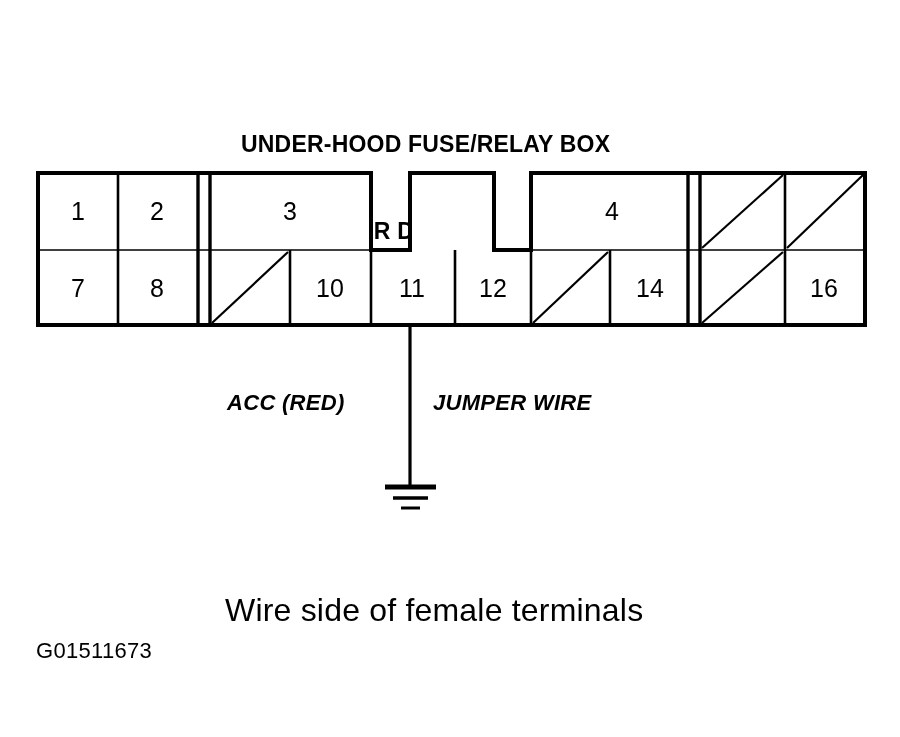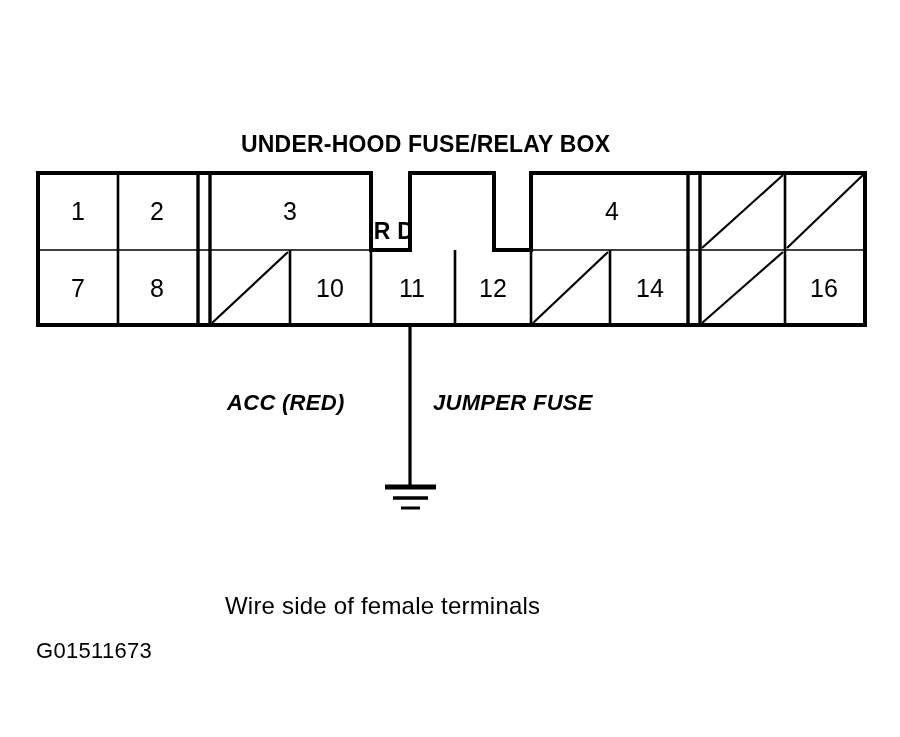--- a/index.html
+++ b/index.html
@@ -57,21 +57,21 @@
     letter-spacing: 0.3px;
     white-space: pre;
     font-style: italic;
   }
   #acc-label { left: 227px; top: 390px; }
   #jumper-label { left: 433px; top: 390px; }
   .caption {
     position: absolute;
     left: 225px;
     top: 592px;
-    font-size: 24px;
+    font-size: 32px;
     letter-spacing: 0.2px;
     white-space: pre;
   }
   .figure-id {
     position: absolute;
     left: 36px;
     top: 638px;
     font-size: 22px;
     letter-spacing: 0.3px;
     white-space: pre;
@@ -169,18 +169,18 @@
 
     <g>
       <line x1="385" y1="487" x2="436" y2="487" stroke="#000000" stroke-width="5"></line>
       <line x1="393" y1="498" x2="428" y2="498" stroke="#000000" stroke-width="3.4"></line>
       <line x1="401" y1="508" x2="420" y2="508" stroke="#000000" stroke-width="3"></line>
     </g>
 
   </svg>
 
   <div class="wire-label" id="acc-label">ACC (RED)</div>
-  <div class="wire-label" id="jumper-label">JUMPER FUSE</div>
+  <div class="wire-label" id="jumper-label">JUMPER WIRE</div>
 
   <div class="caption">Wire side of female terminals</div>
   <div class="figure-id">G01511673</div>
 
 </div>
 
 </body></html>

